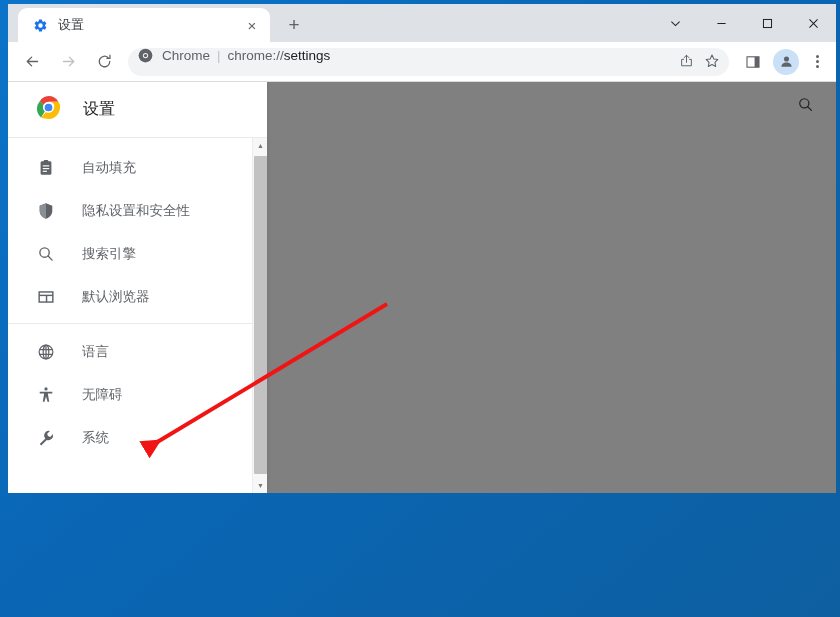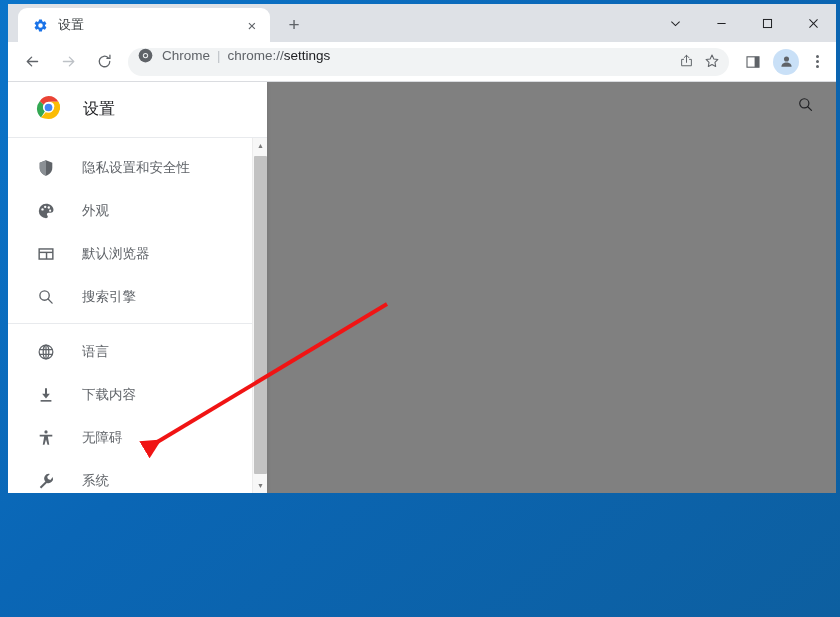--- a/index.html
+++ b/index.html
@@ -343,88 +343,79 @@
             <circle cx="24" cy="24" r="10.2" fill="#fff"></circle>
             <circle cx="24" cy="24" r="7.4" fill="#4285f4"></circle>
           </svg>
         </span>
         <span class="drawer-title">设置</span>
       </div>
 
       <div class="drawer-list">
 
 
+        <div class="nav-item">
+          <span class="nav-icon">
+            <svg width="18" height="18" viewBox="0 0 20 20" fill="#5f6368">
+              <rect x="4" y="2.6" width="12" height="15" rx="1.6"></rect>
+              <rect x="7.5" y="1" width="5" height="3" rx="1" fill="#5f6368"></rect>
+              <rect x="6.4" y="7" width="7.2" height="1.3" fill="#fff"></rect>
+              <rect x="6.4" y="10" width="7.2" height="1.3" fill="#fff"></rect>
+              <rect x="6.4" y="13" width="4.6" height="1.3" fill="#fff"></rect>
+            </svg>
+          </span>
+          <span class="nav-label">自动填充</span>
+        </div>
 
         <div class="nav-item">
           <span class="nav-icon">
             <svg width="18" height="18" viewBox="0 0 20 20" fill="#5f6368">
                 <path d="M10 1.4 L17 4.2 V9.6c0 4.4-3 7.6-7 9-4-1.4-7-4.6-7-9V4.2z"></path>
                 <path d="M10 1.4 V18.6c-4-1.4-7-4.6-7-9V4.2z" fill="#8a8f94"></path>
               </svg>
           </span>
           <span class="nav-label">隐私设置和安全性</span>
         </div>
 
-        <div class="nav-item">
-          <span class="nav-icon">
-            <svg width="18" height="18" viewBox="0 0 20 20" fill="#5f6368">
-              <path d="M10 2a8 8 0 0 0 0 16c1.2 0 2-.8 2-1.8 0-.5-.2-.9-.5-1.2-.3-.3-.5-.7-.5-1.2 0-1 .8-1.8 1.8-1.8H15a3.3 3.3 0 0 0 3.3-3.3C18.3 5 14.6 2 10 2z"></path>
-              <circle cx="6.1" cy="8.2" r="1.3" fill="#fff"></circle>
-                <circle cx="9.1" cy="5.4" r="1.3" fill="#fff"></circle>
-              <circle cx="13.1" cy="6.1" r="1.3" fill="#fff"></circle>
-                <circle cx="14.6" cy="9.6" r="1.2" fill="#fff"></circle>
-            </svg>
-          </span>
-          <span class="nav-label">外观</span>
+
+        <div class="nav-item">
+          <span class="nav-icon">
+            <svg width="18" height="18" viewBox="0 0 20 20" fill="none" stroke="#5f6368" stroke-width="1.5" stroke-linecap="round">
+                <circle cx="8.4" cy="8.4" r="5.2"></circle>
+                <path d="M12.3 12.3 L16.8 16.8"></path>
+              </svg>
+          </span>
+          <span class="nav-label">搜索引擎</span>
         </div>
 
         <div class="nav-item">
           <span class="nav-icon">
             <svg width="18" height="18" viewBox="0 0 20 20" fill="none" stroke="#5f6368" stroke-width="1.6">
               <rect x="2.4" y="4.4" width="15.2" height="11.2"></rect>
                 <path d="M2.4 8.2 H17.6"></path>
                 <path d="M10.6 8.2 V15.6"></path>
             </svg>
           </span>
           <span class="nav-label">默认浏览器</span>
         </div>
 
-        <div class="nav-item">
-          <span class="nav-icon">
-            <svg width="18" height="18" viewBox="0 0 20 20" fill="none" stroke="#5f6368" stroke-width="1.5" stroke-linecap="round">
-                <circle cx="8.4" cy="8.4" r="5.2"></circle>
-                <path d="M12.3 12.3 L16.8 16.8"></path>
-              </svg>
-          </span>
-          <span class="nav-label">搜索引擎</span>
-        </div>
-
 
         <div class="nav-divider"></div>
 
         <div class="nav-item">
           <span class="nav-icon">
             <svg width="18" height="18" viewBox="0 0 20 20" fill="none" stroke="#5f6368" stroke-width="1.4">
               <circle cx="10" cy="10" r="7.6"></circle>
                 <ellipse cx="10" cy="10" rx="3.1" ry="7.6"></ellipse>
                 <path d="M2.8 7.4 H17.2 M2.8 12.6 H17.2 M10 2.4 V17.6"></path>
             </svg>
           </span>
           <span class="nav-label">语言</span>
         </div>
 
-        <div class="nav-item">
-          <span class="nav-icon">
-            <svg width="18" height="18" viewBox="0 0 20 20" fill="#5f6368">
-              <path d="M8.9 2.6 h2.2 v6.1 h3.2 L10 13.8 L5.7 8.7 h3.2 z"></path>
-                <rect x="4" y="15.6" width="12" height="1.8"></rect>
-            </svg>
-          </span>
-          <span class="nav-label">下载内容</span>
-        </div>
 
         <div class="nav-item">
           <span class="nav-icon">
             <svg width="18" height="18" viewBox="0 0 20 20" fill="#5f6368">
               <circle cx="10" cy="3.2" r="1.8"></circle>
               <path d="M3 6.4 h14 v1.8 h-5 l1.6 9.2 h-1.9 L10 11.6 l-1.7 5.8 H6.4 L8 8.2 H3 z"></path>
             </svg>
           </span>
           <span class="nav-label">无障碍</span>
         </div>

